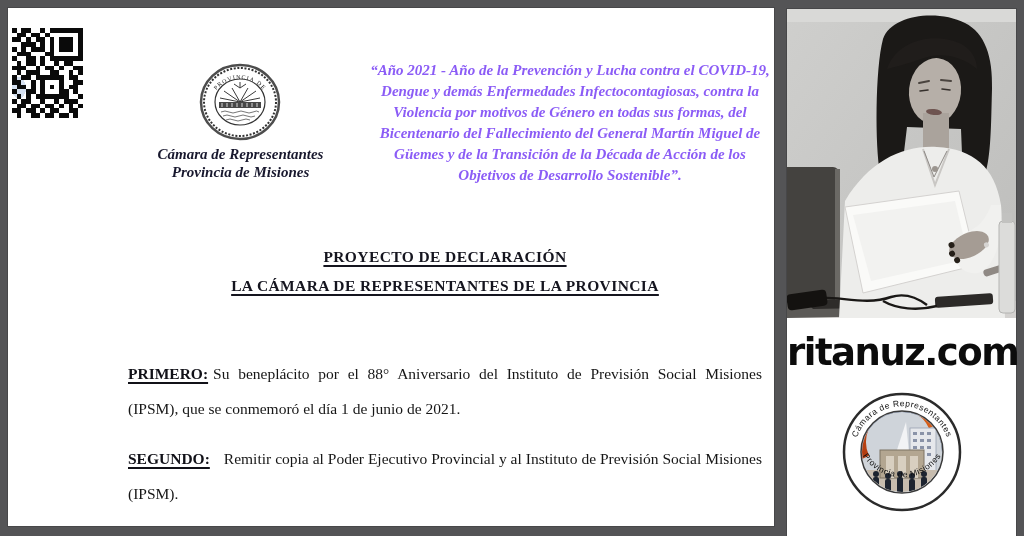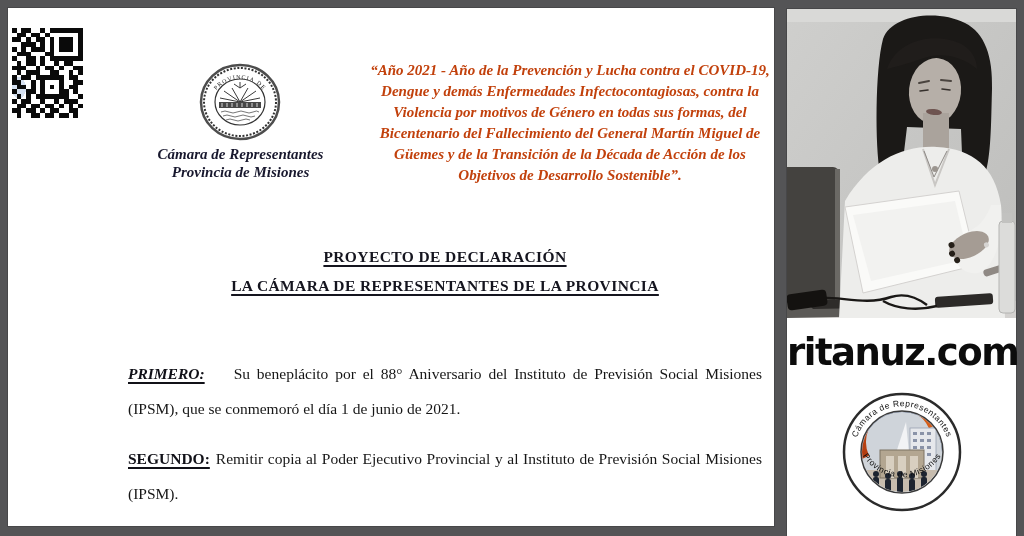--- a/index.html
+++ b/index.html
@@ -14,39 +14,39 @@
 
   
   .qr{position:absolute;left:4px;top:20px;width:71px;height:90px;}
   .seal{position:absolute;left:182px;top:50px;width:100px;height:90px;}
   .org-caption{
     position:absolute;left:120px;top:138px;width:225px;text-align:center;
     font-weight:bold;font-style:italic;font-size:15px;line-height:17.5px;color:#18182e;
   }
   .epigraph{
     position:absolute;left:362px;top:52px;width:400px;text-align:center;
-    font-weight:bold;font-style:italic;font-size:15px;line-height:21px;color:#c2410c;
+    font-weight:bold;font-style:italic;font-size:15px;line-height:21px;color:#8b5cf6;
   }
   .heading{
     position:absolute;left:120px;width:634px;text-align:center;
     font-weight:bold;font-size:15.5px;letter-spacing:.4px;color:#15151f;
     text-decoration:underline;text-underline-offset:3px;text-decoration-thickness:1.5px;
   }
   .h1{top:240px}.h2{top:269px}.h3{top:298px}
   .clause{
     position:absolute;left:120px;width:634px;text-align:justify;
     font-size:15.5px;line-height:35px;color:#161616;
   }
   .c1{top:348px}.c2{top:433px}
   .clause .plabel{
     font-weight:bold;text-decoration:underline;text-underline-offset:3px;
     text-decoration-thickness:1.5px;color:#111118;
   }
-  .c1 .plabel{margin-right:29px;font-style:italic;}
-  .c2 .plabel{margin-right:6px;}
+  .c1 .plabel{margin-right:5px;}
+  .c2 .plabel{margin-right:14px;}
 
   
   .photo{position:absolute;left:0;top:0;width:229px;height:309px;}
   .website{
     position:absolute;left:0;top:322px;width:229px;text-align:center;
     font-family:"DejaVu Sans", sans-serif;font-weight:bold;
     font-size:37px;letter-spacing:-1.5px;color:#0c0c0c;
   }
   .camara-logo{position:absolute;left:55px;top:383px;width:120px;height:120px;}
 </style>

